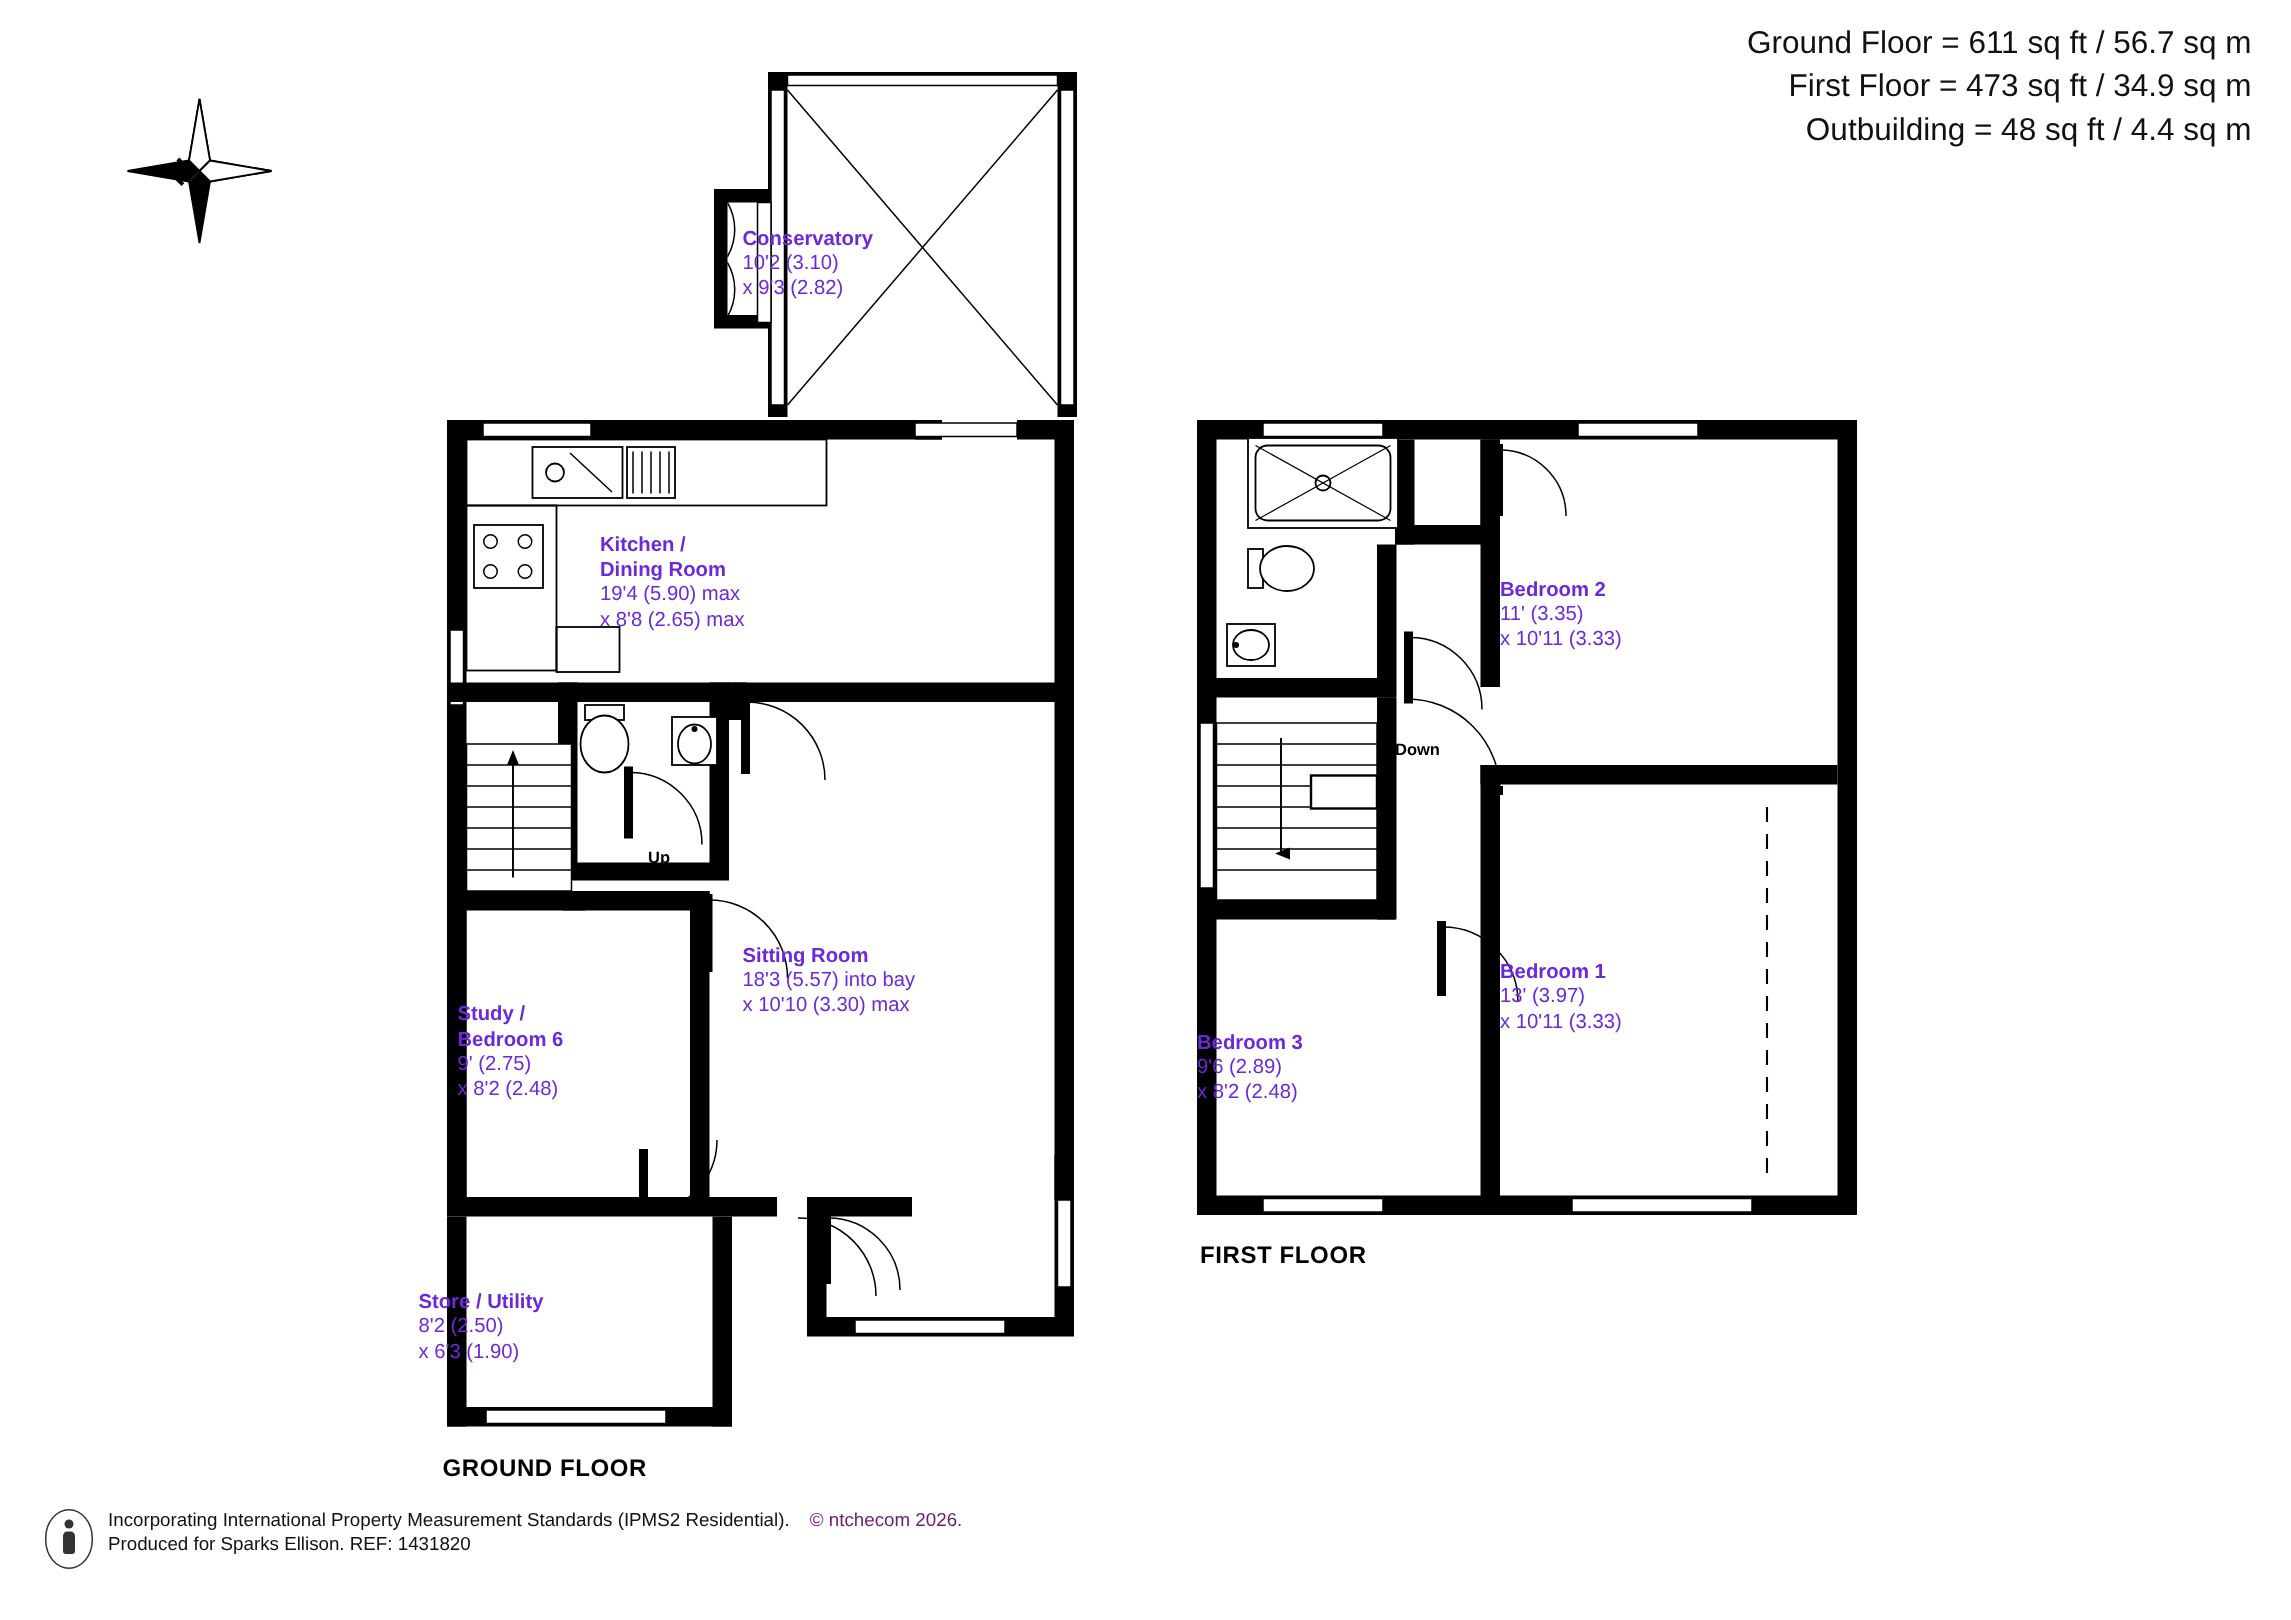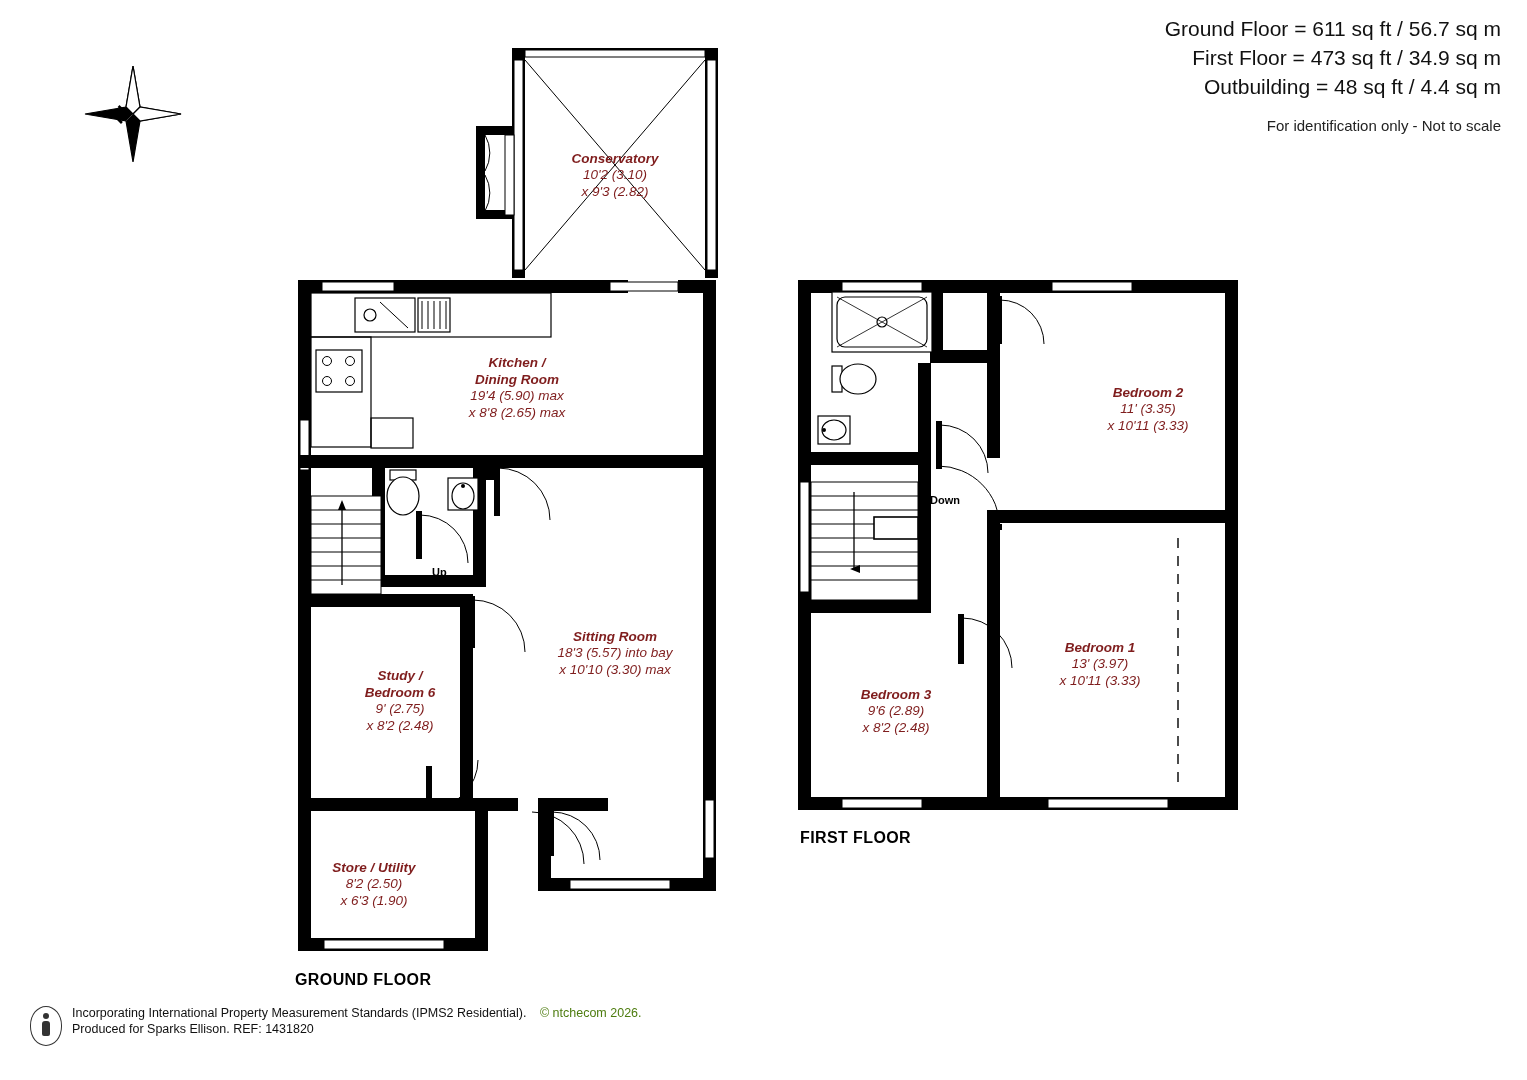--- a/index.html
+++ b/index.html
@@ -32,37 +32,36 @@
 
   
   .floor-label{
     font-size:16px;font-weight:bold;letter-spacing:.4px;
   }
   #gf-label{left:295px;top:971px;}
   #ff-label{left:800px;top:829px;}
 
   
   .room{
-    text-align:center;
+    text-align:left;
     font-size:13.5px;
     line-height:16.5px;
-    color:#7f1d1d;
-    font-style:italic;
+    color:#6d28d9;
   }
   .room .nm{font-weight:bold;font-size:13.5px;line-height:17px;}
 
   
   .tiny{font-size:11px;font-weight:bold;}
 
   
   #footer{
     left:72px;top:1005px;
     font-size:12.5px;line-height:16px;color:#111;
   }
-  #footer .cp{color:#4d7c0f;}
+  #footer .cp{color:#701a75;}
   #footer-icon{
     left:30px;top:1006px;width:30px;height:38px;
     border:1.5px solid #333;border-radius:50%/48%;
   }
   #footer-icon .head{
     position:absolute;left:50%;top:6px;width:6px;height:6px;margin-left:-3px;
     background:#333;border-radius:50%;
   }
   #footer-icon .body{
     position:absolute;left:50%;top:14px;width:8px;height:15px;margin-left:-4px;
@@ -71,21 +70,20 @@
 
   svg{display:block;}
 </style>
 </head>
 <body>
 
 <div class="abs" id="summary">
   <div>Ground Floor = 611 sq ft / 56.7 sq m</div>
   <div>First Floor = 473 sq ft / 34.9 sq m</div>
   <div>Outbuilding = 48 sq ft / 4.4 sq m</div>
-  <div class="note">For identification only - Not to scale</div>
 </div>
 
 <div class="abs" id="compass">
   <svg width="110" height="110" viewBox="0 0 110 110">
     <g stroke="#000" stroke-width="1.2" fill="#ffffff">
       <polygon points="55,4 62,45 103,52 62,59 55,100 48,59 7,52 48,45"></polygon>
     </g>
     <polygon points="55,4 62,45 55,52 48,45" fill="#ffffff" stroke="#000" stroke-width="1.2"></polygon>
     <polygon points="7,52 48,45 55,52 48,59" fill="#000"></polygon>
     <polygon points="55,100 48,59 55,52 62,59" fill="#000"></polygon>
@@ -357,21 +355,21 @@
     <line x1="21" y1="310" x2="128" y2="310" stroke="#000" stroke-width="1"></line>
 
     <rect x="84" y="247" width="44" height="22" fill="#ffffff" stroke="#000" stroke-width="1.6"></rect>
 
     <line x1="64" y1="300" x2="64" y2="222" stroke="#000" stroke-width="1.3"></line>
     <polygon points="70,303 60,299 70,295" fill="#000"></polygon>
   </g>
 </svg>
 </div>
 
-<div class="abs room" style="left:1000px;top:384px;width:200px;margin-left:48px;">
+<div class="abs room" style="left:1000px;top:384px;width:200px;">
   <div class="nm">Bedroom 2</div>
   <div>11' (3.35)</div>
   <div>x 10'11 (3.33)</div>
 </div>
 
 <div class="abs room" style="left:1000px;top:639px;width:200px;">
   <div class="nm">Bedroom 1</div>
   <div>13' (3.97)</div>
   <div>x 10'11 (3.33)</div>
 </div>

